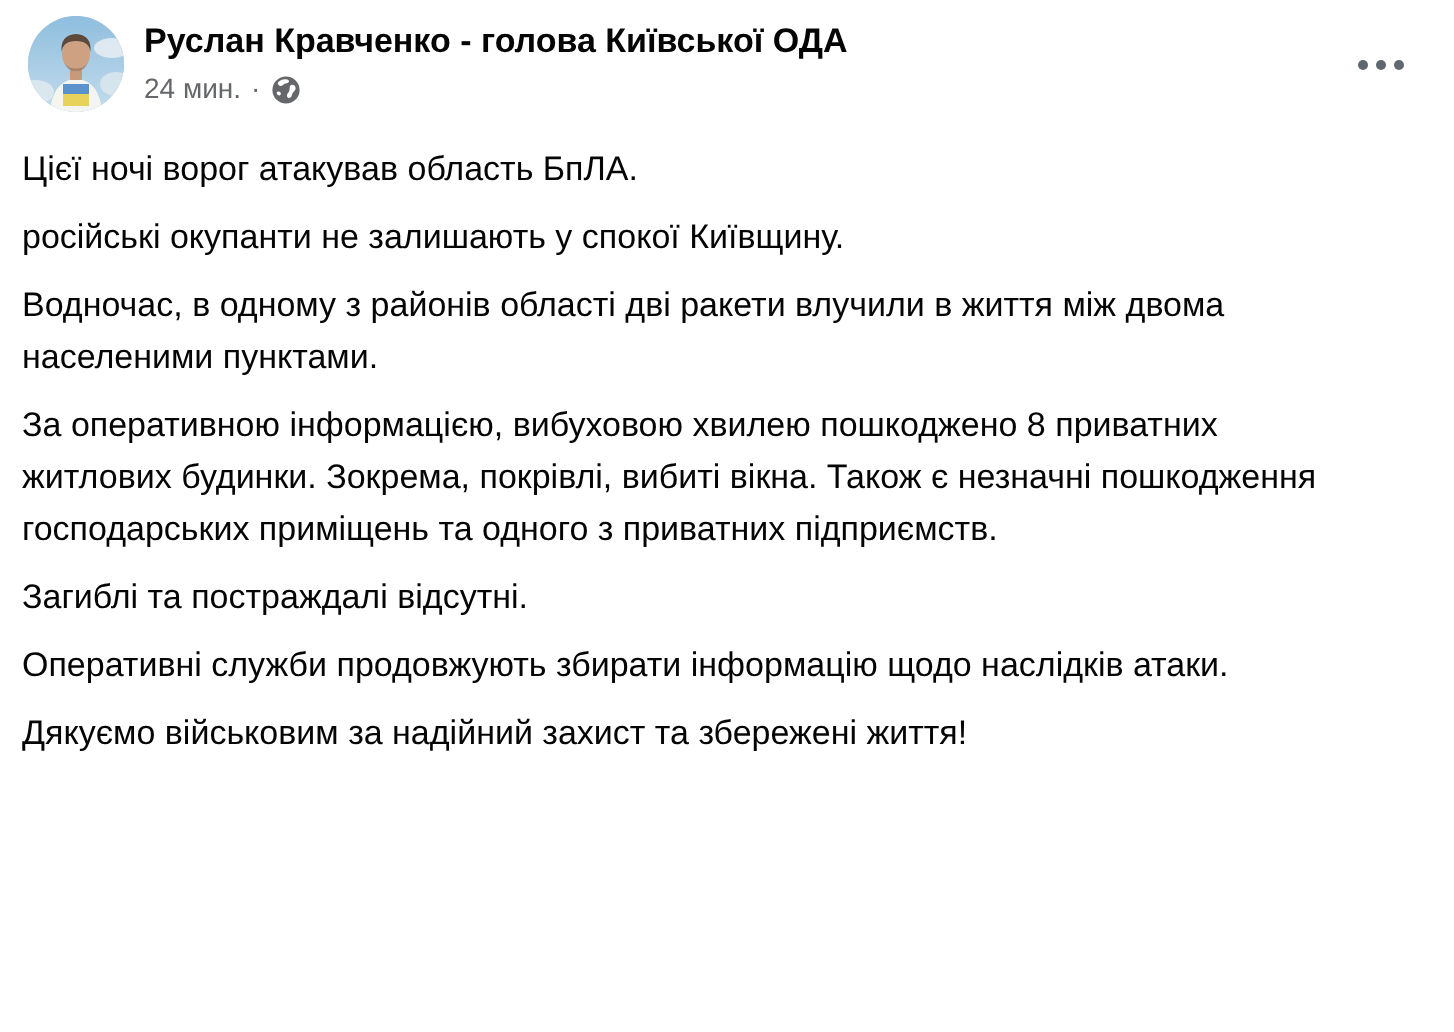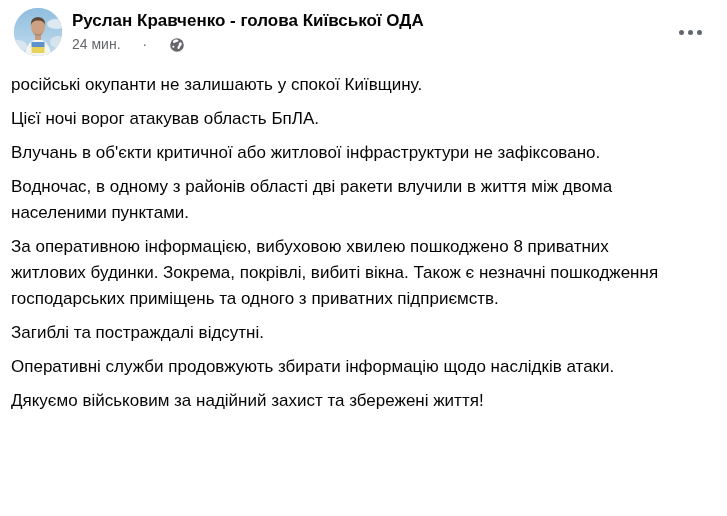--- a/index.html
+++ b/index.html
@@ -46,21 +46,21 @@
     font-size: 17px;
     font-weight: 600;
     line-height: 22px;
     color: #050505;
     cursor: pointer;
     white-space: nowrap;
   }
   .meta {
     display: flex;
     align-items: center;
-    gap: 22px;
+    gap: 5px;
     margin-top: 3px;
     color: #65676B;
     font-size: 14px;
     line-height: 19px;
   }
   .meta .timestamp { cursor: pointer; }
   .meta .sep { color: #65676B; }
   .globe { display: inline-flex; align-items: center; }
   .globe svg { display: block; }
   .more-btn {
@@ -139,23 +139,22 @@
 
     <div class="more-btn">
       <span class="dot"></span>
       <span class="dot"></span>
       <span class="dot"></span>
     </div>
 
   </div>
 
   <div class="post-body">
+    <p>Цієї ночі ворог атакував область БпЛА.</p>
     <p>російські окупанти не залишають у спокої Київщину.</p>
-    <p>Цієї ночі ворог атакував область БпЛА.</p>
-    <p>Влучань в об'єкти критичної або житлової інфраструктури не зафіксовано.</p>
     <p>Водночас, в одному з районів області дві ракети влучили в життя між двома населеними пунктами.</p>
     <p>За оперативною інформацією, вибуховою хвилею пошкоджено 8 приватних житлових будинки. Зокрема, покрівлі, вибиті вікна. Також є незначні пошкодження господарських приміщень та одного з приватних підприємств.</p>
     <p>Загиблі та постраждалі відсутні.</p>
     <p>Оперативні служби продовжують збирати інформацію щодо наслідків атаки.</p>
     <p>Дякуємо військовим за надійний захист та збережені життя!</p>
   </div>
 
 </div>
 
 </body></html>

